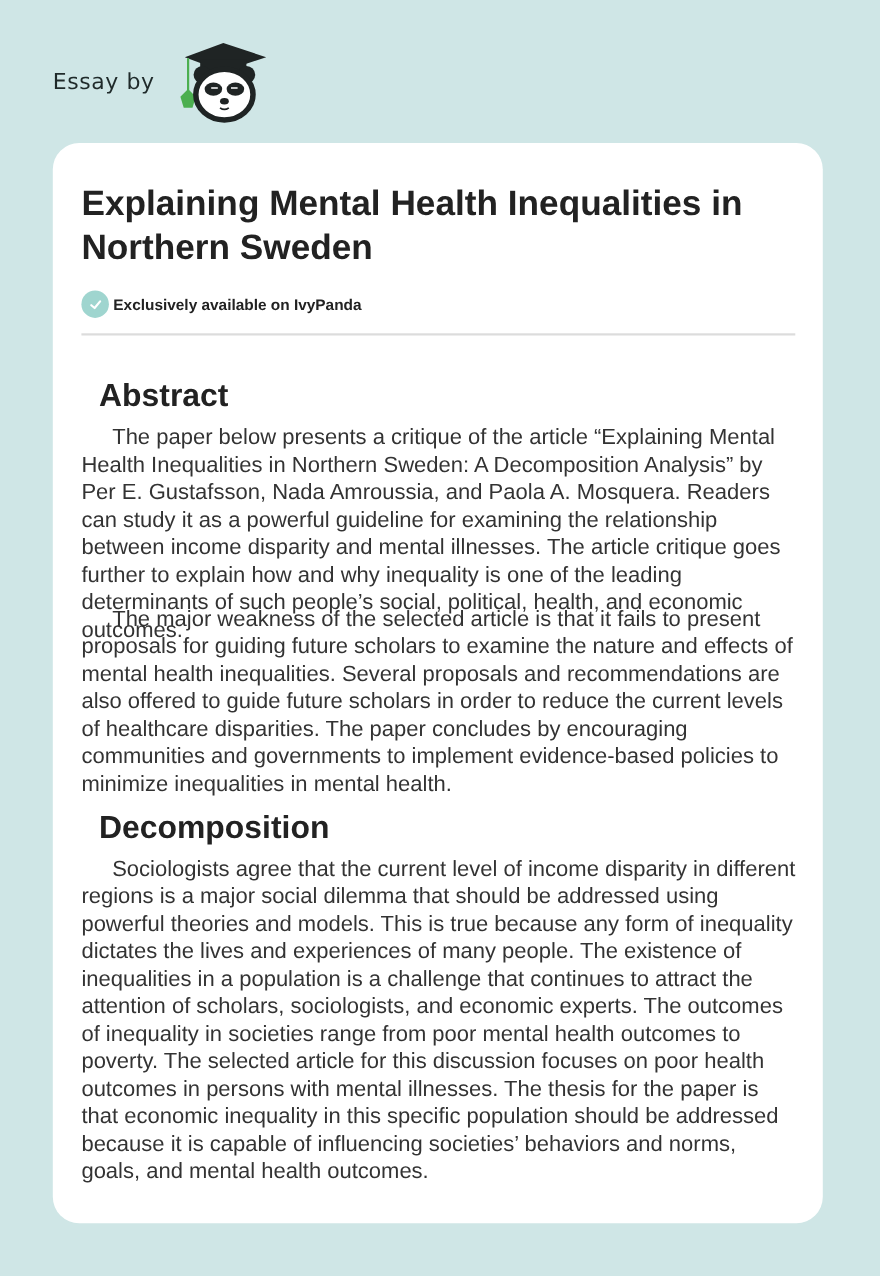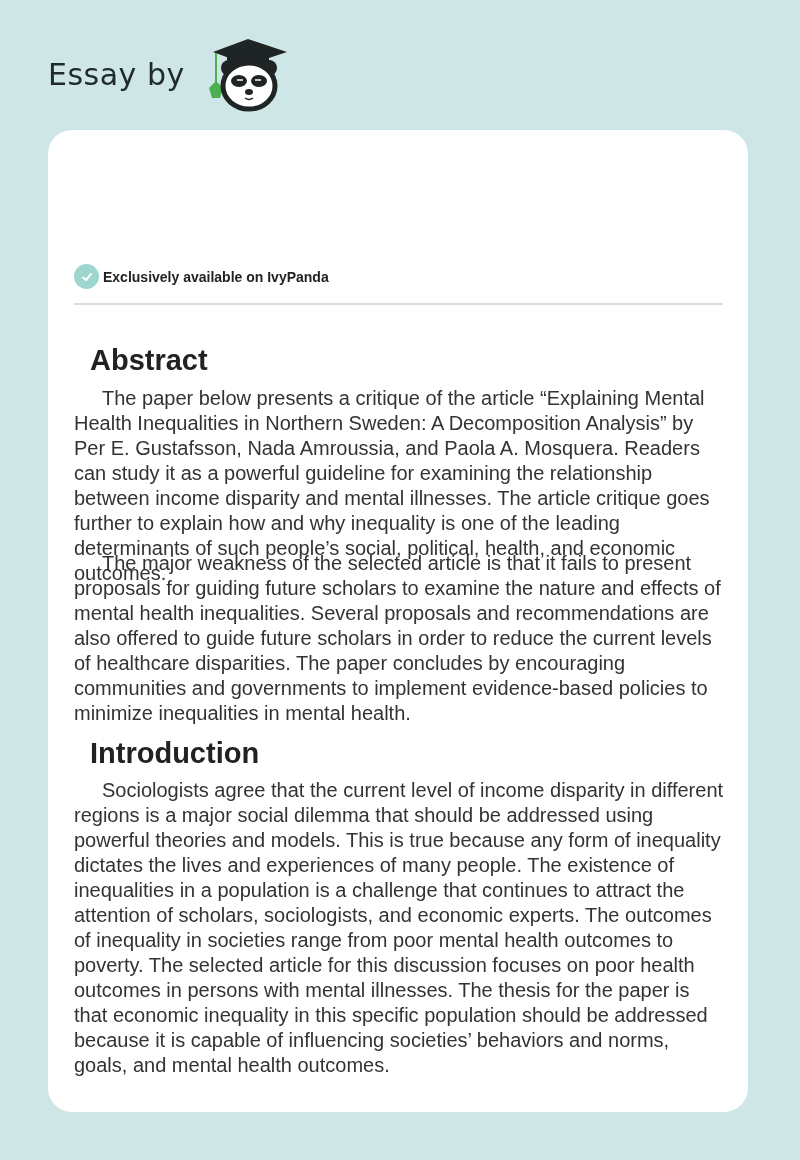--- a/index.html
+++ b/index.html
@@ -10,21 +10,21 @@
       color: #222;
       position: relative;
       overflow: hidden;
     }
     .brand {
       position: absolute; left: 48px; top: 36px; height: 76px;
       display: flex; align-items: center;
     }
     .brand-essay {
       font-family: "DejaVu Sans", sans-serif;
-      font-size: 30px; color: #1f2a2a; letter-spacing: 0.5px;
+      font-size: 20px; color: #1f2a2a; letter-spacing: 0.5px;
     }
     .brand-logo { width: 90px; height: 76px; margin-left: 18px; margin-right: 6px; }
     .brand-name {
       font-family: "DejaVu Serif", serif;
       font-weight: bold; font-size: 29px; color: #1f2424;
     }
     .brand-reg { font-size: 14px; vertical-align: super; font-weight: bold; }
     .card {
       position: absolute; left: 48px; top: 130px; width: 700px; height: 982px;
       background: #ffffff; border-radius: 24px;
@@ -79,31 +79,32 @@
     <ellipse cx="56" cy="45" rx="8" ry="6" fill="#1f2424"></ellipse>
     <line x1="34" y1="44" x2="40" y2="44" stroke="#fff" stroke-width="1.5"></line>
     <line x1="52" y1="44" x2="58" y2="44" stroke="#fff" stroke-width="1.5"></line>
 
     <ellipse cx="46" cy="56" rx="4" ry="3" fill="#1f2424"></ellipse>
     <path d="M42,62 Q46,65 50,62" stroke="#1f2424" stroke-width="1.5" fill="none"></path>
   </svg>
 </div>
 
 <div class="card">
+  <h1 class="title">Explaining Mental Health Inequalities in Northern Sweden</h1>
 
   <div class="badge">
     <span class="badge-icon">
       <svg width="12" height="12" viewBox="0 0 12 12">
           <path d="M2,6.5 L5,9 L10,3" stroke="#ffffff" stroke-width="2" fill="none" stroke-linecap="round" stroke-linejoin="round"></path>
         </svg>
     </span>
     <span class="badge-text">Exclusively available on IvyPanda</span>
   </div>
 
   <div class="divider"></div>
 
   <h2 style="top:196px;">Abstract</h2>
   <p class="para" style="top:256px;">The paper below presents a critique of the article “Explaining Mental Health Inequalities in Northern Sweden: A Decomposition Analysis” by Per E. Gustafsson, Nada Amroussia, and Paola A. Mosquera. Readers can study it as a powerful guideline for examining the relationship between income disparity and mental illnesses. The article critique goes further to explain how and why inequality is one of the leading determinants of such people’s social, political, health, and economic outcomes.</p>
   <p class="para" style="top:421px;">The major weakness of the selected article is that it fails to present proposals for guiding future scholars to examine the nature and effects of mental health inequalities. Several proposals and recommendations are also offered to guide future scholars in order to reduce the current levels of healthcare disparities. The paper concludes by encouraging communities and governments to implement evidence-based policies to minimize inequalities in mental health.</p>
 
-  <h2 style="top:589px;">Introduction</h2>
+  <h2 style="top:589px;">Decomposition</h2>
   <p class="para" style="top:648px;">Sociologists agree that the current level of income disparity in different regions is a major social dilemma that should be addressed using powerful theories and models. This is true because any form of inequality dictates the lives and experiences of many people. The existence of inequalities in a population is a challenge that continues to attract the attention of scholars, sociologists, and economic experts. The outcomes of inequality in societies range from poor mental health outcomes to poverty. The selected article for this discussion focuses on poor health outcomes in persons with mental illnesses. The thesis for the paper is that economic inequality in this specific population should be addressed because it is capable of influencing societies’ behaviors and norms, goals, and mental health outcomes.</p>
 </div>
 
 </body></html>

